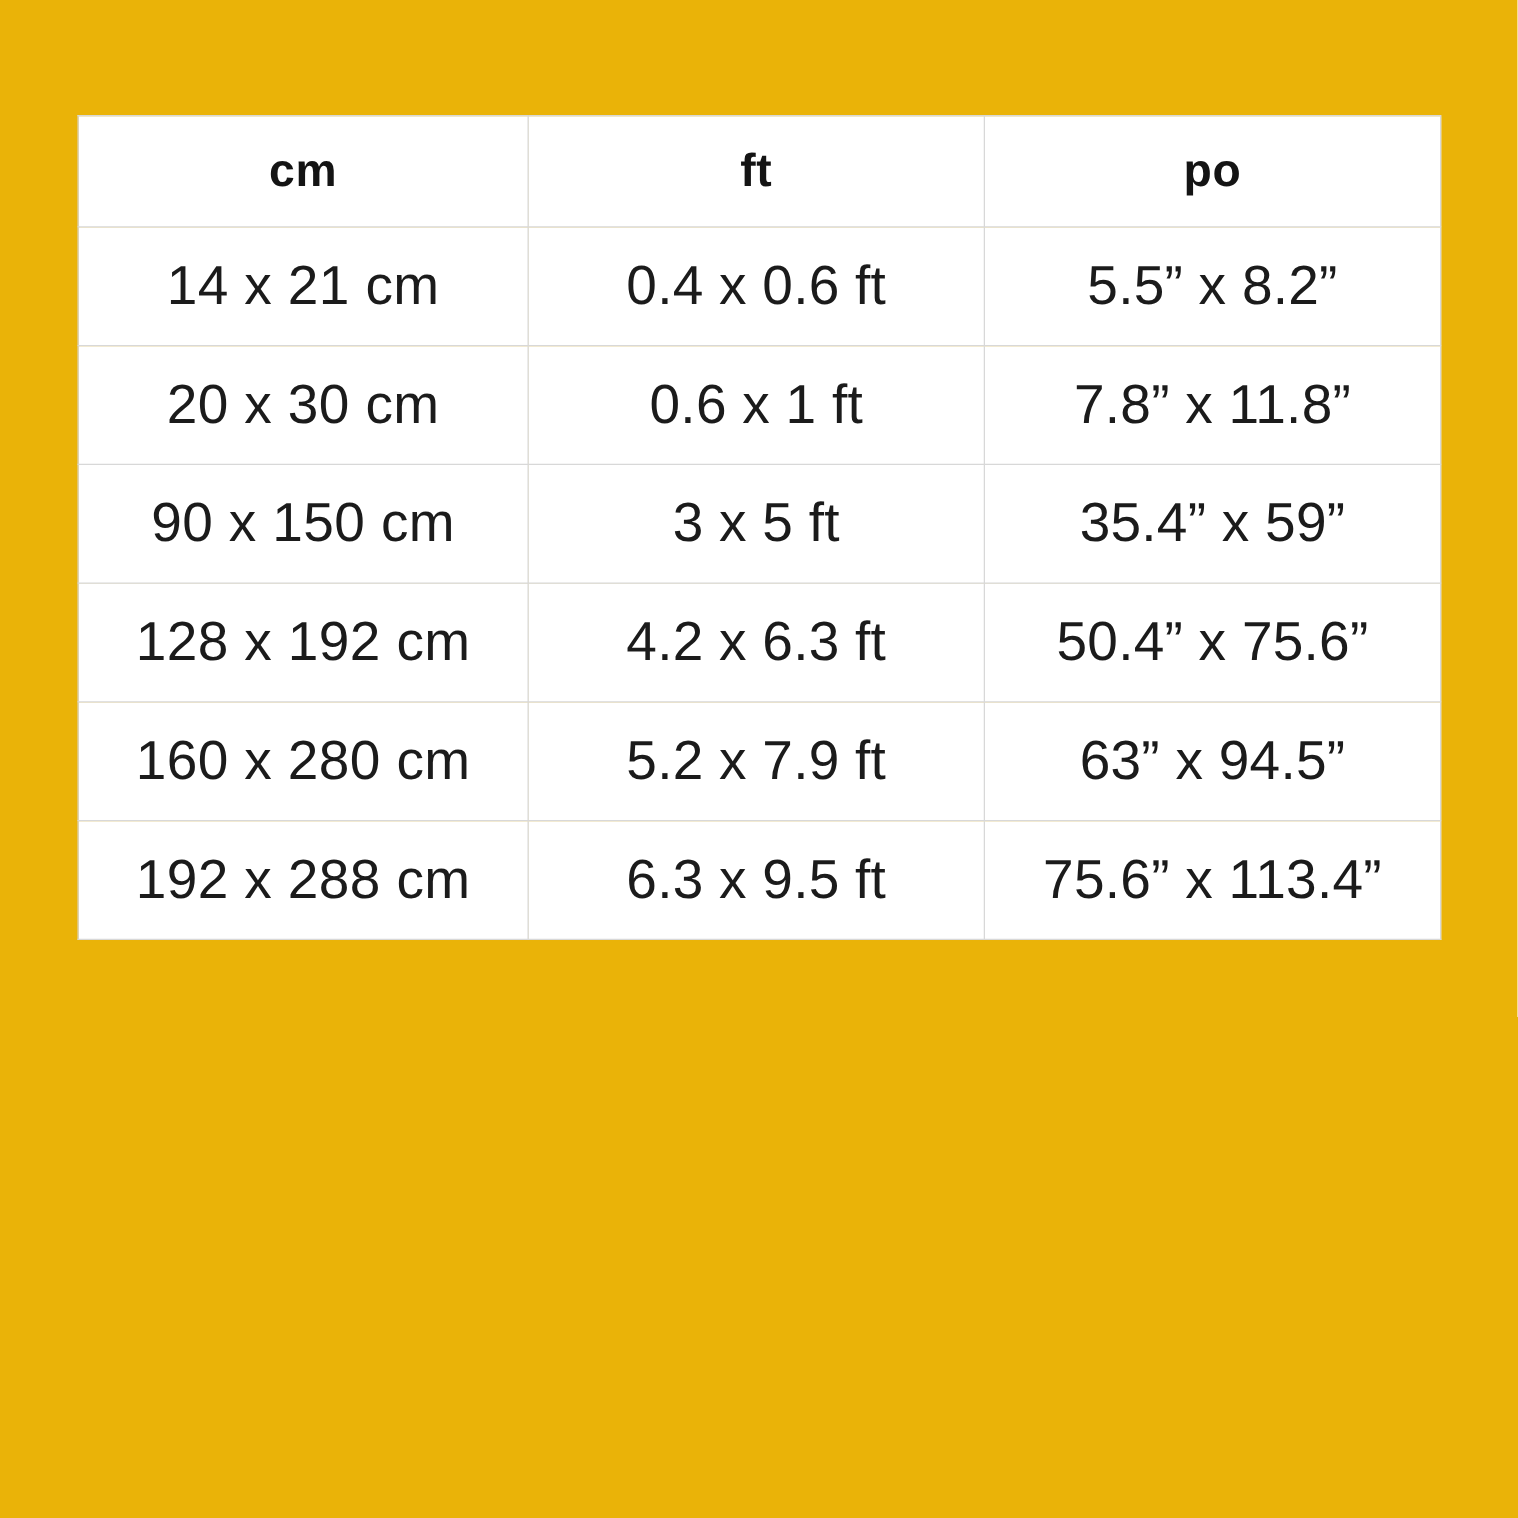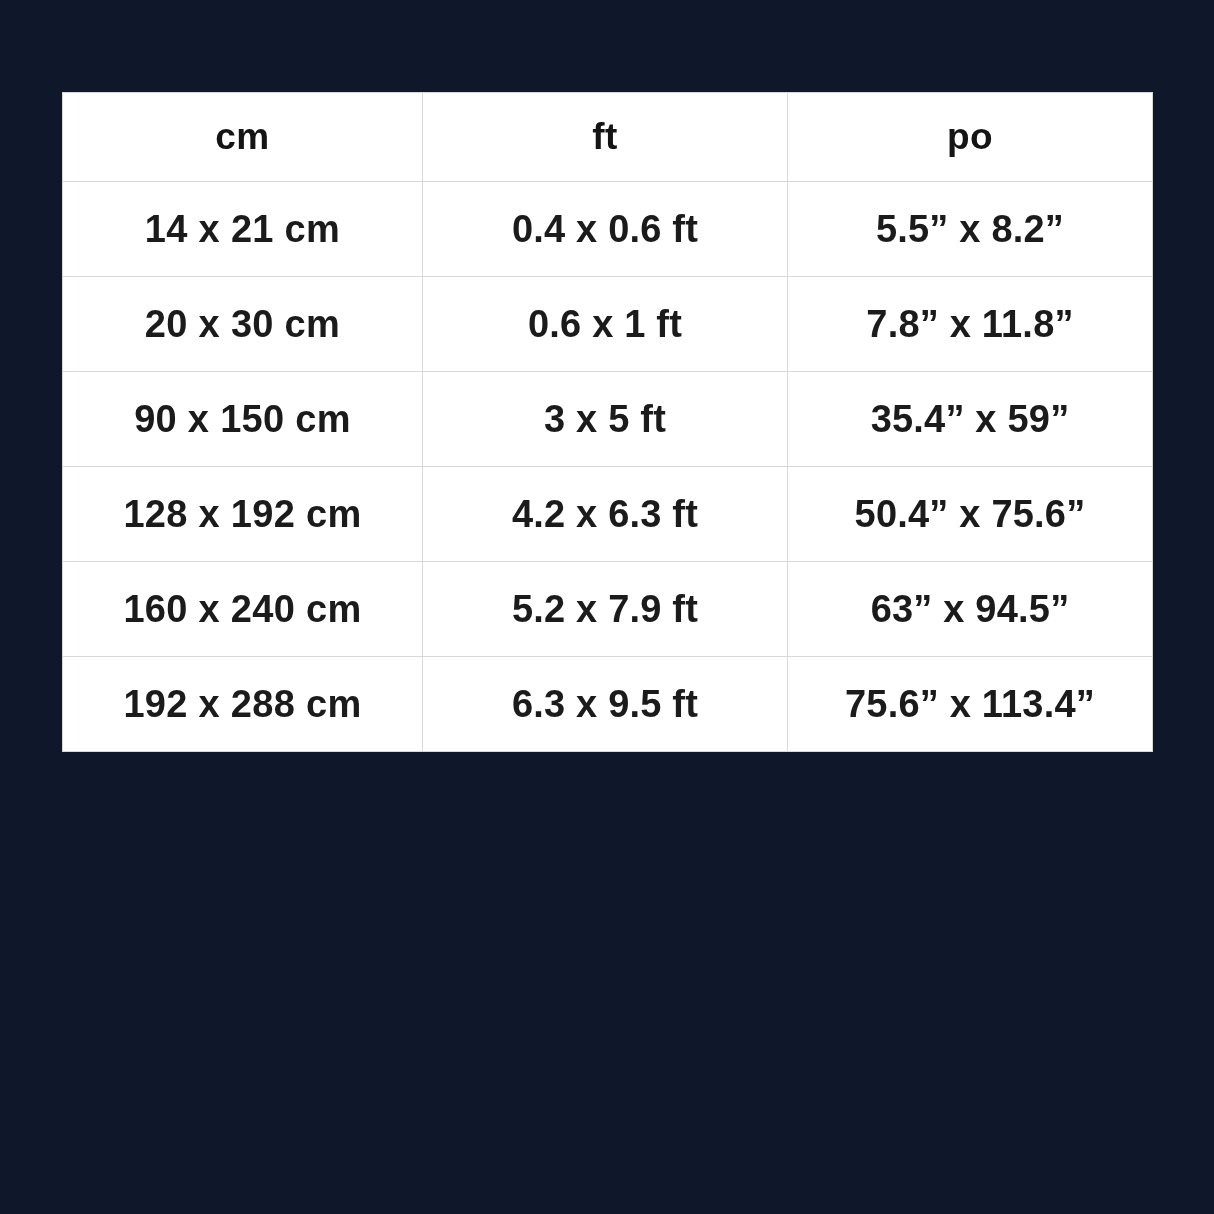--- a/index.html
+++ b/index.html
@@ -11,21 +11,21 @@
     width: 1214px;
     height: 1214px;
     font-family: "Liberation Sans", sans-serif;
     color: #1a1a1a;
     overflow: hidden;
   }
   .page {
     position: relative;
     width: 1214px;
     height: 1214px;
-    background: #0f172a;
+    background: #eab308;
     box-sizing: border-box;
   }
   .table-wrap {
     position: absolute;
     left: 62px;
     top: 92px;
     width: 1090px;
   }
   table.size-table {
     width: 1090px;
@@ -46,22 +46,22 @@
 
   table.size-table thead th {
     height: 88px;
     font-size: 37px;
     font-weight: bold;
     letter-spacing: 0.5px;
     color: #141414;
   }
   table.size-table tbody td {
     height: 94px;
-    font-size: 38px;
-    font-weight: 700;
+    font-size: 44px;
+    font-weight: 400;
     color: #1b1b1b;
     letter-spacing: 0.2px;
   }
   table.size-table tbody tr td:first-child {
     letter-spacing: 0.3px;
   }
 </style>
 </head>
 <body>
 
@@ -95,21 +95,21 @@
           <td>90 x 150 cm</td>
           <td>3 x 5 ft</td>
           <td>35.4” x 59”</td>
         </tr>
         <tr>
           <td>128 x 192 cm</td>
           <td>4.2 x 6.3 ft</td>
           <td>50.4” x 75.6”</td>
         </tr>
         <tr>
-          <td>160 x 240 cm</td>
+          <td>160 x 280 cm</td>
           <td>5.2 x 7.9 ft</td>
           <td>63” x 94.5”</td>
         </tr>
         <tr>
           <td>192 x 288 cm</td>
           <td>6.3 x 9.5 ft</td>
           <td>75.6” x 113.4”</td>
         </tr>
       </tbody>
     </table>

